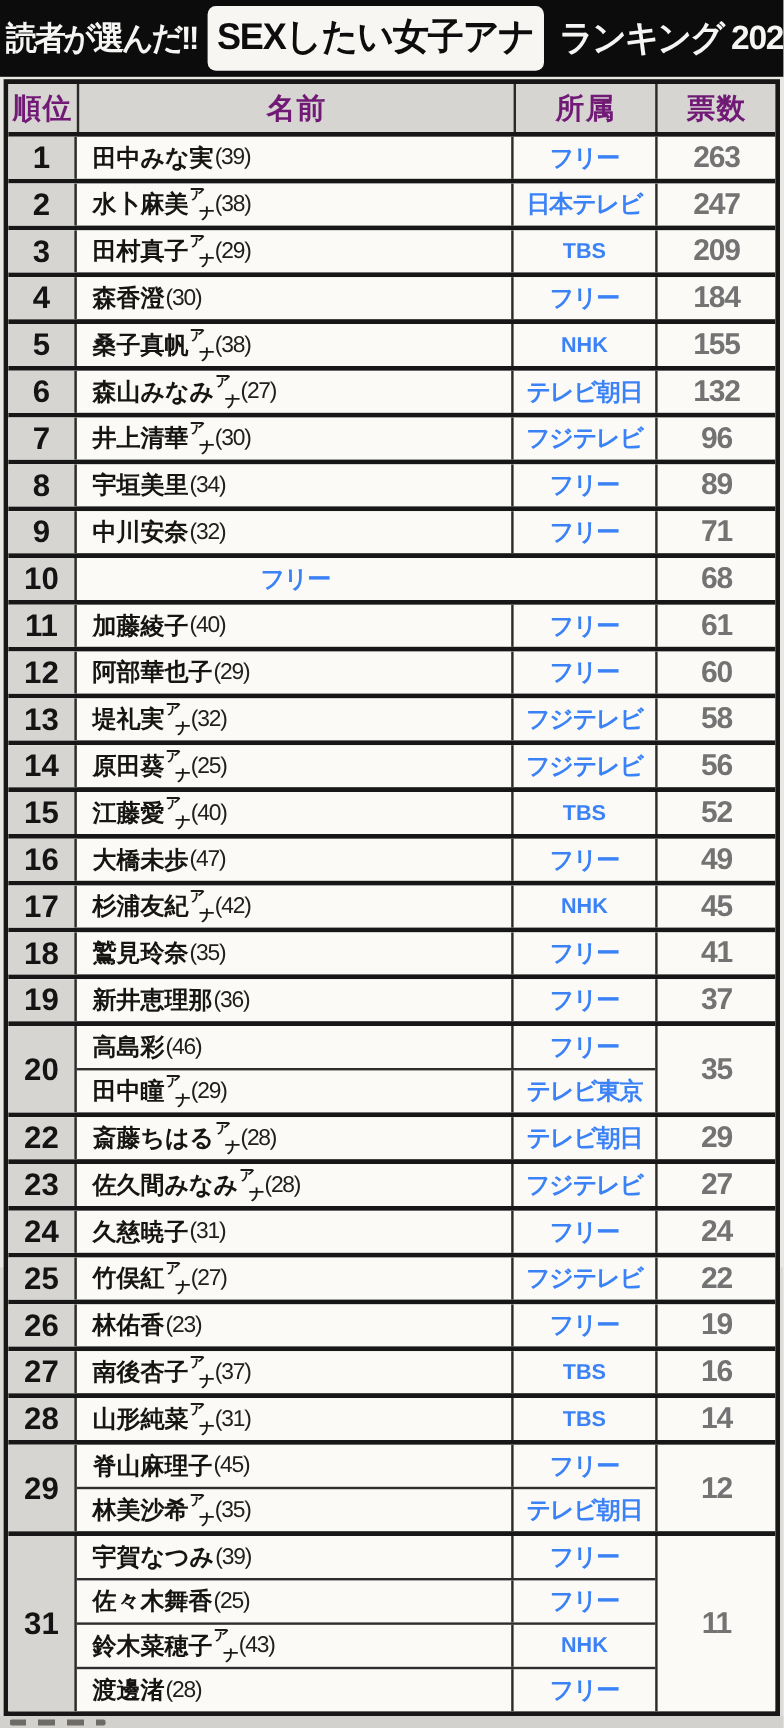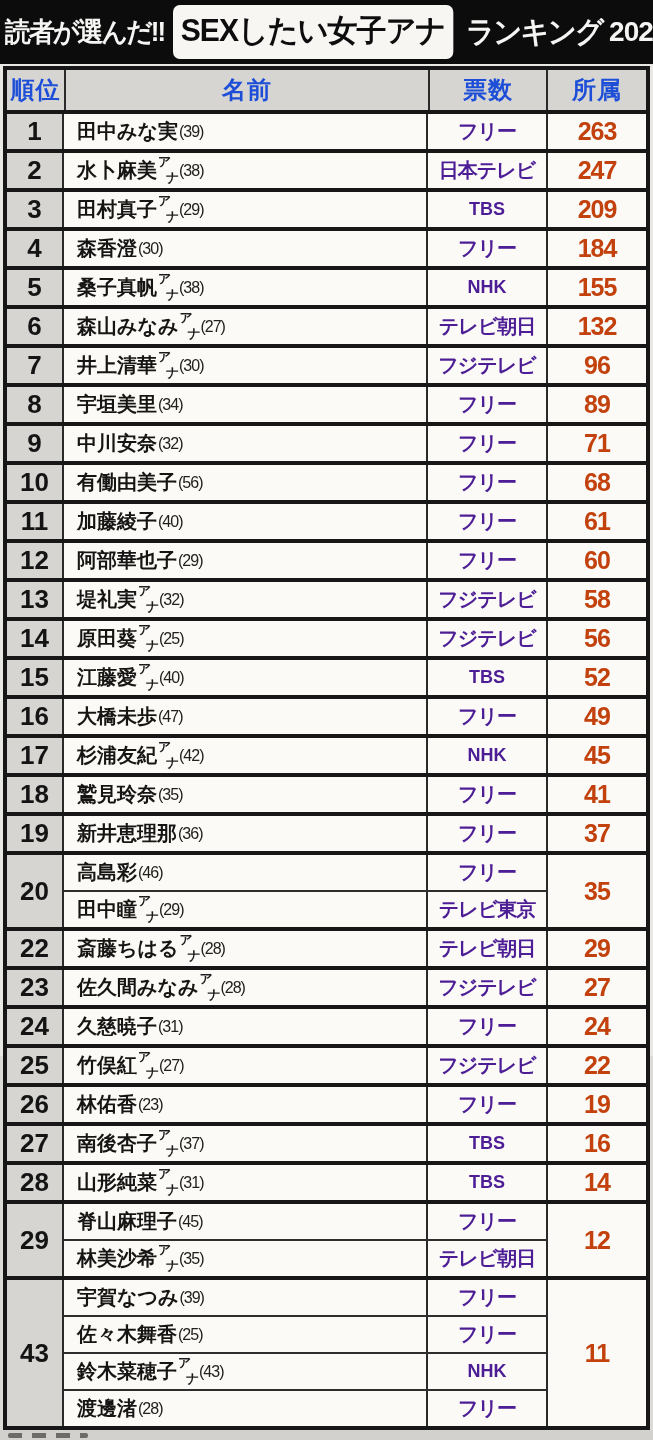--- a/index.html
+++ b/index.html
@@ -36,61 +36,61 @@
     border:4px solid #171717;
     background:#fbfaf7;
   }
   .thead{
     display:grid;grid-template-columns:57px 1fr 118px 100px;
     background:#d6d5d2;border-bottom:4px solid #171717;
     height:40px;
   }
   .thead .th{
     display:flex;align-items:center;justify-content:center;
-    font-size:24px;font-weight:800;color:#1d4ed8;letter-spacing:1px;
+    font-size:24px;font-weight:800;color:#701a75;letter-spacing:1px;
   }
   .thead .th + .th{border-left:2px solid #2a2a2a;}
 
   .group{
     display:grid;grid-template-columns:57px 1fr 100px;
     border-bottom:4px solid #171717;background:#fbfaf7;
   }
   .group:last-child{border-bottom:none;}
   .rank-cell{
     background:#d6d5d2;border-right:2px solid #2a2a2a;
     display:flex;align-items:center;justify-content:center;
     font-size:26px;font-weight:800;color:#141414;
   }
   .votes-cell{
     border-left:2px solid #2a2a2a;
     display:flex;align-items:center;justify-content:center;
-    font-size:25px;font-weight:800;color:#c2410c;letter-spacing:-1px;
+    font-size:25px;font-weight:800;color:#737373;letter-spacing:-1px;
   }
   .mid{display:flex;flex-direction:column;}
   .mrow{display:grid;grid-template-columns:1fr 118px;height:35px;}
   .mrow + .mrow{border-top:2px solid #2e2e2e;}
   .name-cell{
     display:flex;align-items:center;
     padding-left:13px;overflow:hidden;white-space:nowrap;
     border-right:2px solid #2a2a2a;
   }
   .person-name{
     font-family:"DejaVu Serif","Liberation Serif",serif;
     font-weight:700;font-size:20px;color:#171513;letter-spacing:0px;
   }
   .ana-mark{position:relative;display:inline-block;width:21px;height:30px;vertical-align:middle;}
   .ana-top{position:absolute;top:-3px;left:1px;font-size:13px;font-weight:700;color:#1b1b1b;}
   .ana-bottom{position:absolute;bottom:-1px;left:9px;font-size:13px;font-weight:700;color:#1b1b1b;}
   .person-age{
-    font-size:16px;font-weight:500;color:#22201e;margin-left:1px;letter-spacing:-1px;
+    font-size:19px;font-weight:500;color:#22201e;margin-left:1px;letter-spacing:-1px;
     font-family:"Liberation Sans",sans-serif;
   }
   .affil-cell{
     display:flex;align-items:center;justify-content:center;
-    font-size:20px;font-weight:800;color:#4c1d95;letter-spacing:-1px;
+    font-size:20px;font-weight:800;color:#3b82f6;letter-spacing:-1px;
     white-space:nowrap;
   }
   .affil-cell.latin{font-size:18px;letter-spacing:0;}
 
   
   .bottom-strip{height:10px;background:#d2d1ce;position:relative;}
   .smudge{position:absolute;left:8px;top:3px;width:80px;height:5px;
     background:repeating-linear-gradient(90deg,#55524e 0 14px,transparent 14px 24px);
     border-radius:2px;opacity:.8;}
 </style>
@@ -103,22 +103,22 @@
     <span class="title-prefix">読者が選んだ!!</span>
     <span class="title-boxed">SEXしたい女子アナ</span>
     <span class="title-suffix">ランキング</span>
     <span class="title-year">2025年</span>
   </div>
 
   <div class="rank-table">
     <div class="thead">
       <div class="th">順位</div>
       <div class="th">名前</div>
+      <div class="th">所属</div>
       <div class="th">票数</div>
-      <div class="th">所属</div>
     </div>
     <div id="rows-container">
         <div class="group">
           <div class="rank-cell">1</div>
           <div class="mid">
             <div class="mrow">
               <div class="name-cell">
                 <span class="person-name">田中みな実</span>
                 <span class="person-age">(39)</span>
               </div>
@@ -248,24 +248,20 @@
               </div>
               <div class="affil-cell">フリー</div>
             </div>
           </div>
           <div class="votes-cell">71</div>
         </div>
         <div class="group">
           <div class="rank-cell">10</div>
           <div class="mid">
             <div class="mrow">
-              <div class="name-cell">
-                <span class="person-name">有働由美子</span>
-                <span class="person-age">(56)</span>
-              </div>
               <div class="affil-cell">フリー</div>
             </div>
           </div>
           <div class="votes-cell">68</div>
         </div>
         <div class="group">
           <div class="rank-cell">11</div>
           <div class="mid">
             <div class="mrow">
               <div class="name-cell">
@@ -550,21 +546,21 @@
                   <span class="ana-bottom">ナ</span>
                 </span>
                 <span class="person-age">(35)</span>
               </div>
               <div class="affil-cell">テレビ朝日</div>
             </div>
           </div>
           <div class="votes-cell">12</div>
         </div>
         <div class="group">
-          <div class="rank-cell">43</div>
+          <div class="rank-cell">31</div>
           <div class="mid">
             <div class="mrow">
               <div class="name-cell">
                 <span class="person-name">宇賀なつみ</span>
                 <span class="person-age">(39)</span>
               </div>
               <div class="affil-cell">フリー</div>
             </div>
             <div class="mrow">
               <div class="name-cell">

